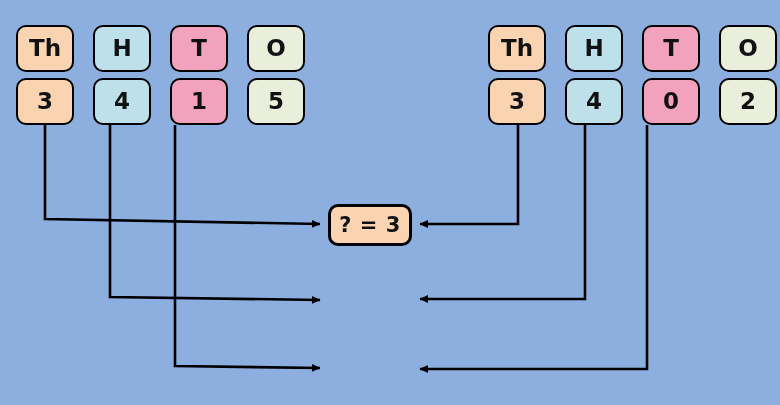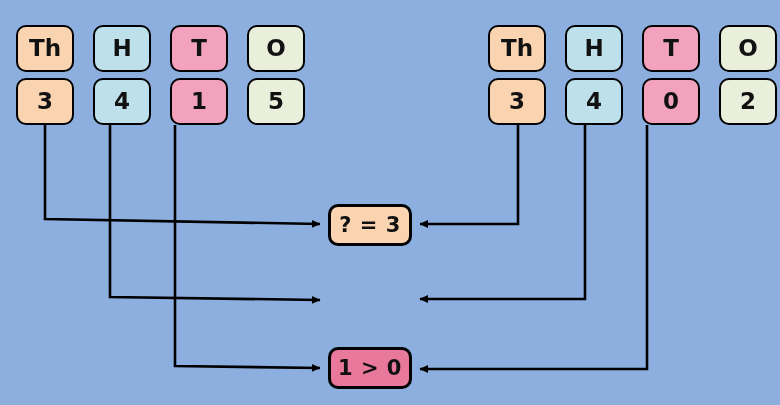--- a/index.html
+++ b/index.html
@@ -131,15 +131,14 @@
     </div>
     <div class="pv-row">
       <div class="pv-cell c-th">3</div>
       <div class="pv-cell c-h">4</div>
       <div class="pv-cell c-t">0</div>
       <div class="pv-cell c-o">2</div>
     </div>
   </div>
 
   <div class="cmp-box cmp-1">? = 3</div>
-  <div class="cmp-box cmp-3">1 &gt; 0</div>
 
 </div>
 
 </body></html>

